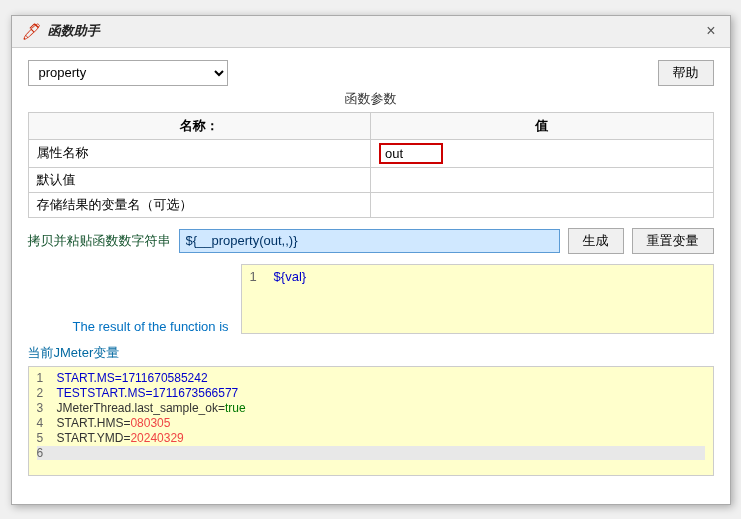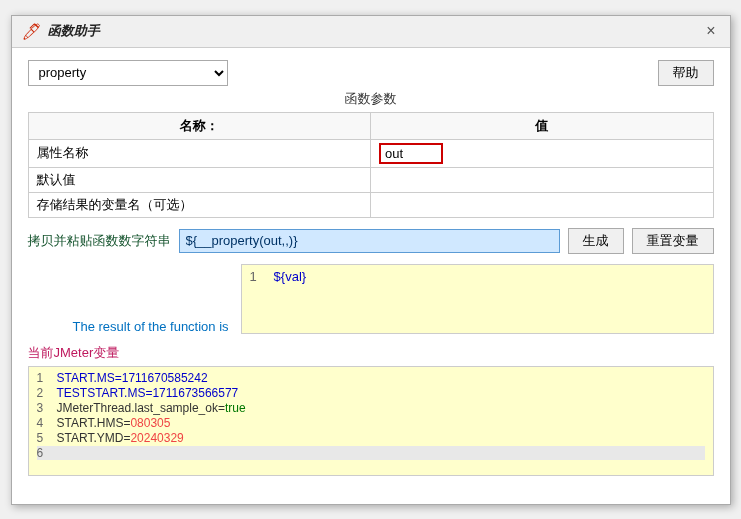--- a/index.html
+++ b/index.html
@@ -185,21 +185,21 @@
       color: #333;
     }
     .code-var {
       color: #0000cc;
     }
     .vars-section {
       margin-top: 10px;
     }
     .vars-label {
       font-size: 13px;
-      color: #be185d;
+      color: #0369a1;
       margin-bottom: 4px;
     }
     .vars-editor {
       background: #ffffcc;
       border: 1px solid #ccc;
       padding: 4px 8px;
       font-size: 12px;
       min-height: 110px;
     }
     .vars-line {

